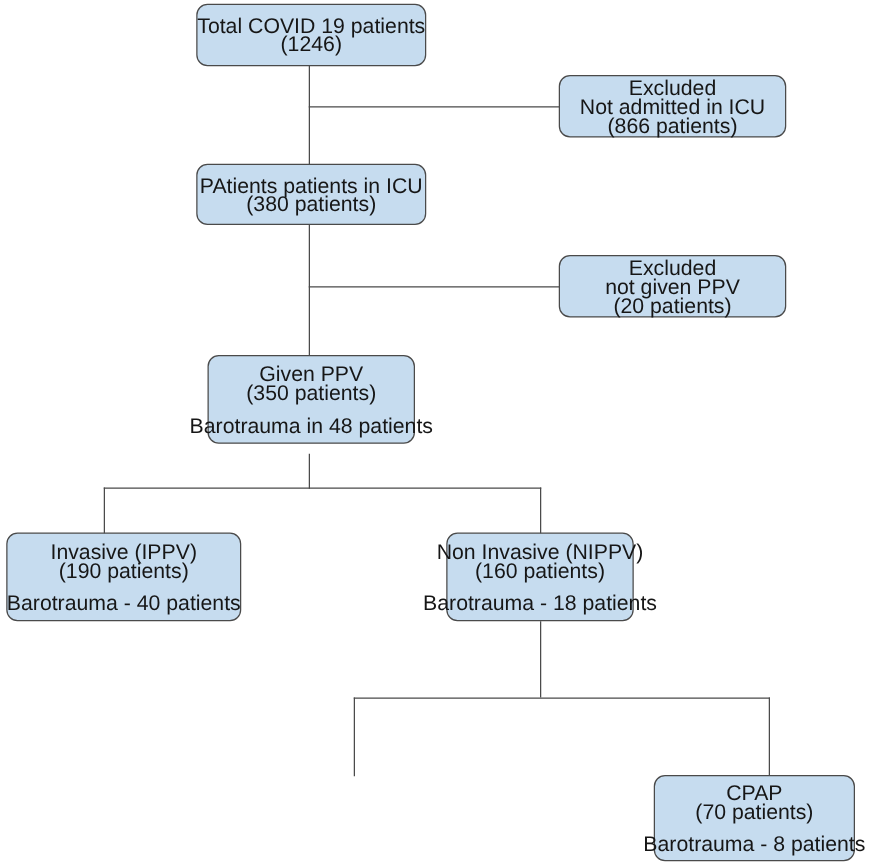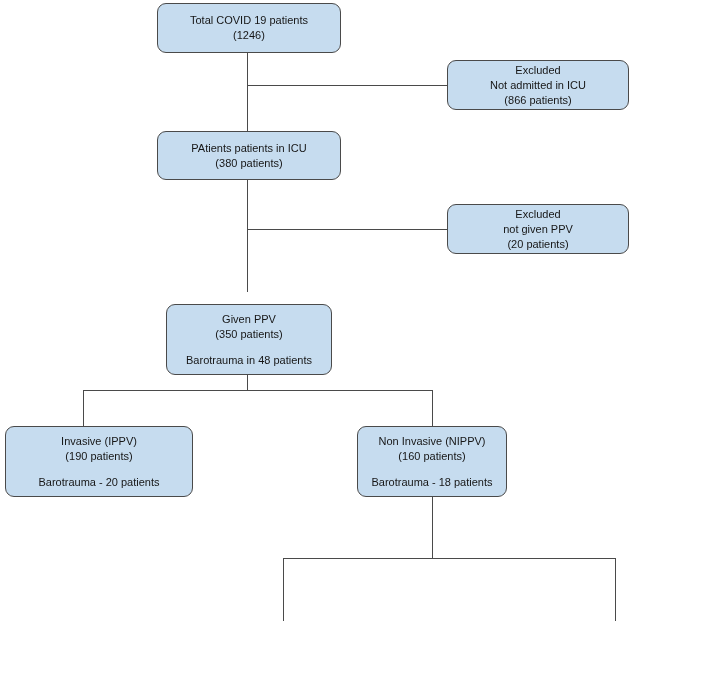--- a/index.html
+++ b/index.html
@@ -23,21 +23,21 @@
     position: absolute;
     box-sizing: border-box;
     background: #c6dcef;
     border: 1px solid #4a4a4a;
     border-radius: 9px;
     display: flex;
     flex-direction: column;
     align-items: center;
     justify-content: center;
     color: #161616;
-    font-size: 11px;
+    font-size: 17px;
     line-height: 15px;
     text-align: center;
     padding: 3px 17px;
     z-index: 2;
   }
   .node .line {
     display: block;
     white-space: nowrap;
   }
   .node .spacer {
@@ -88,36 +88,42 @@
     <span class="line">PAtients patients in ICU</span>
     <span class="line">(380 patients)</span>
   </div>
 
   <div class="node" style="left:447px; top:204px; width:182px; height:50px;">
     <span class="line">Excluded</span>
     <span class="line">not given PPV</span>
     <span class="line">(20 patients)</span>
   </div>
 
-  <div class="node" style="left:166px; top:304px; width:166px; height:71px;">
+  <div class="node" style="left:166px; top:284px; width:166px; height:71px;">
     <span class="line">Given PPV</span>
     <span class="line">(350 patients)</span>
     <span class="spacer"></span>
     <span class="line">Barotrauma in 48 patients</span>
   </div>
 
   <div class="node" style="left:5px; top:426px; width:188px; height:71px;">
     <span class="line">Invasive (IPPV)</span>
     <span class="line">(190 patients)</span>
     <span class="spacer"></span>
-    <span class="line">Barotrauma - 20 patients</span>
+    <span class="line">Barotrauma - 40 patients</span>
   </div>
 
   <div class="node" style="left:357px; top:426px; width:150px; height:71px;">
     <span class="line">Non Invasive (NIPPV)</span>
     <span class="line">(160 patients)</span>
     <span class="spacer"></span>
     <span class="line">Barotrauma - 18 patients</span>
   </div>
 
 
+  <div class="node" style="left:523px; top:620px; width:161px; height:69px;">
+    <span class="line">CPAP</span>
+    <span class="line">(70 patients)</span>
+    <span class="spacer"></span>
+    <span class="line">Barotrauma - 8 patients</span>
+  </div>
 
 </div>
 
 </body></html>

